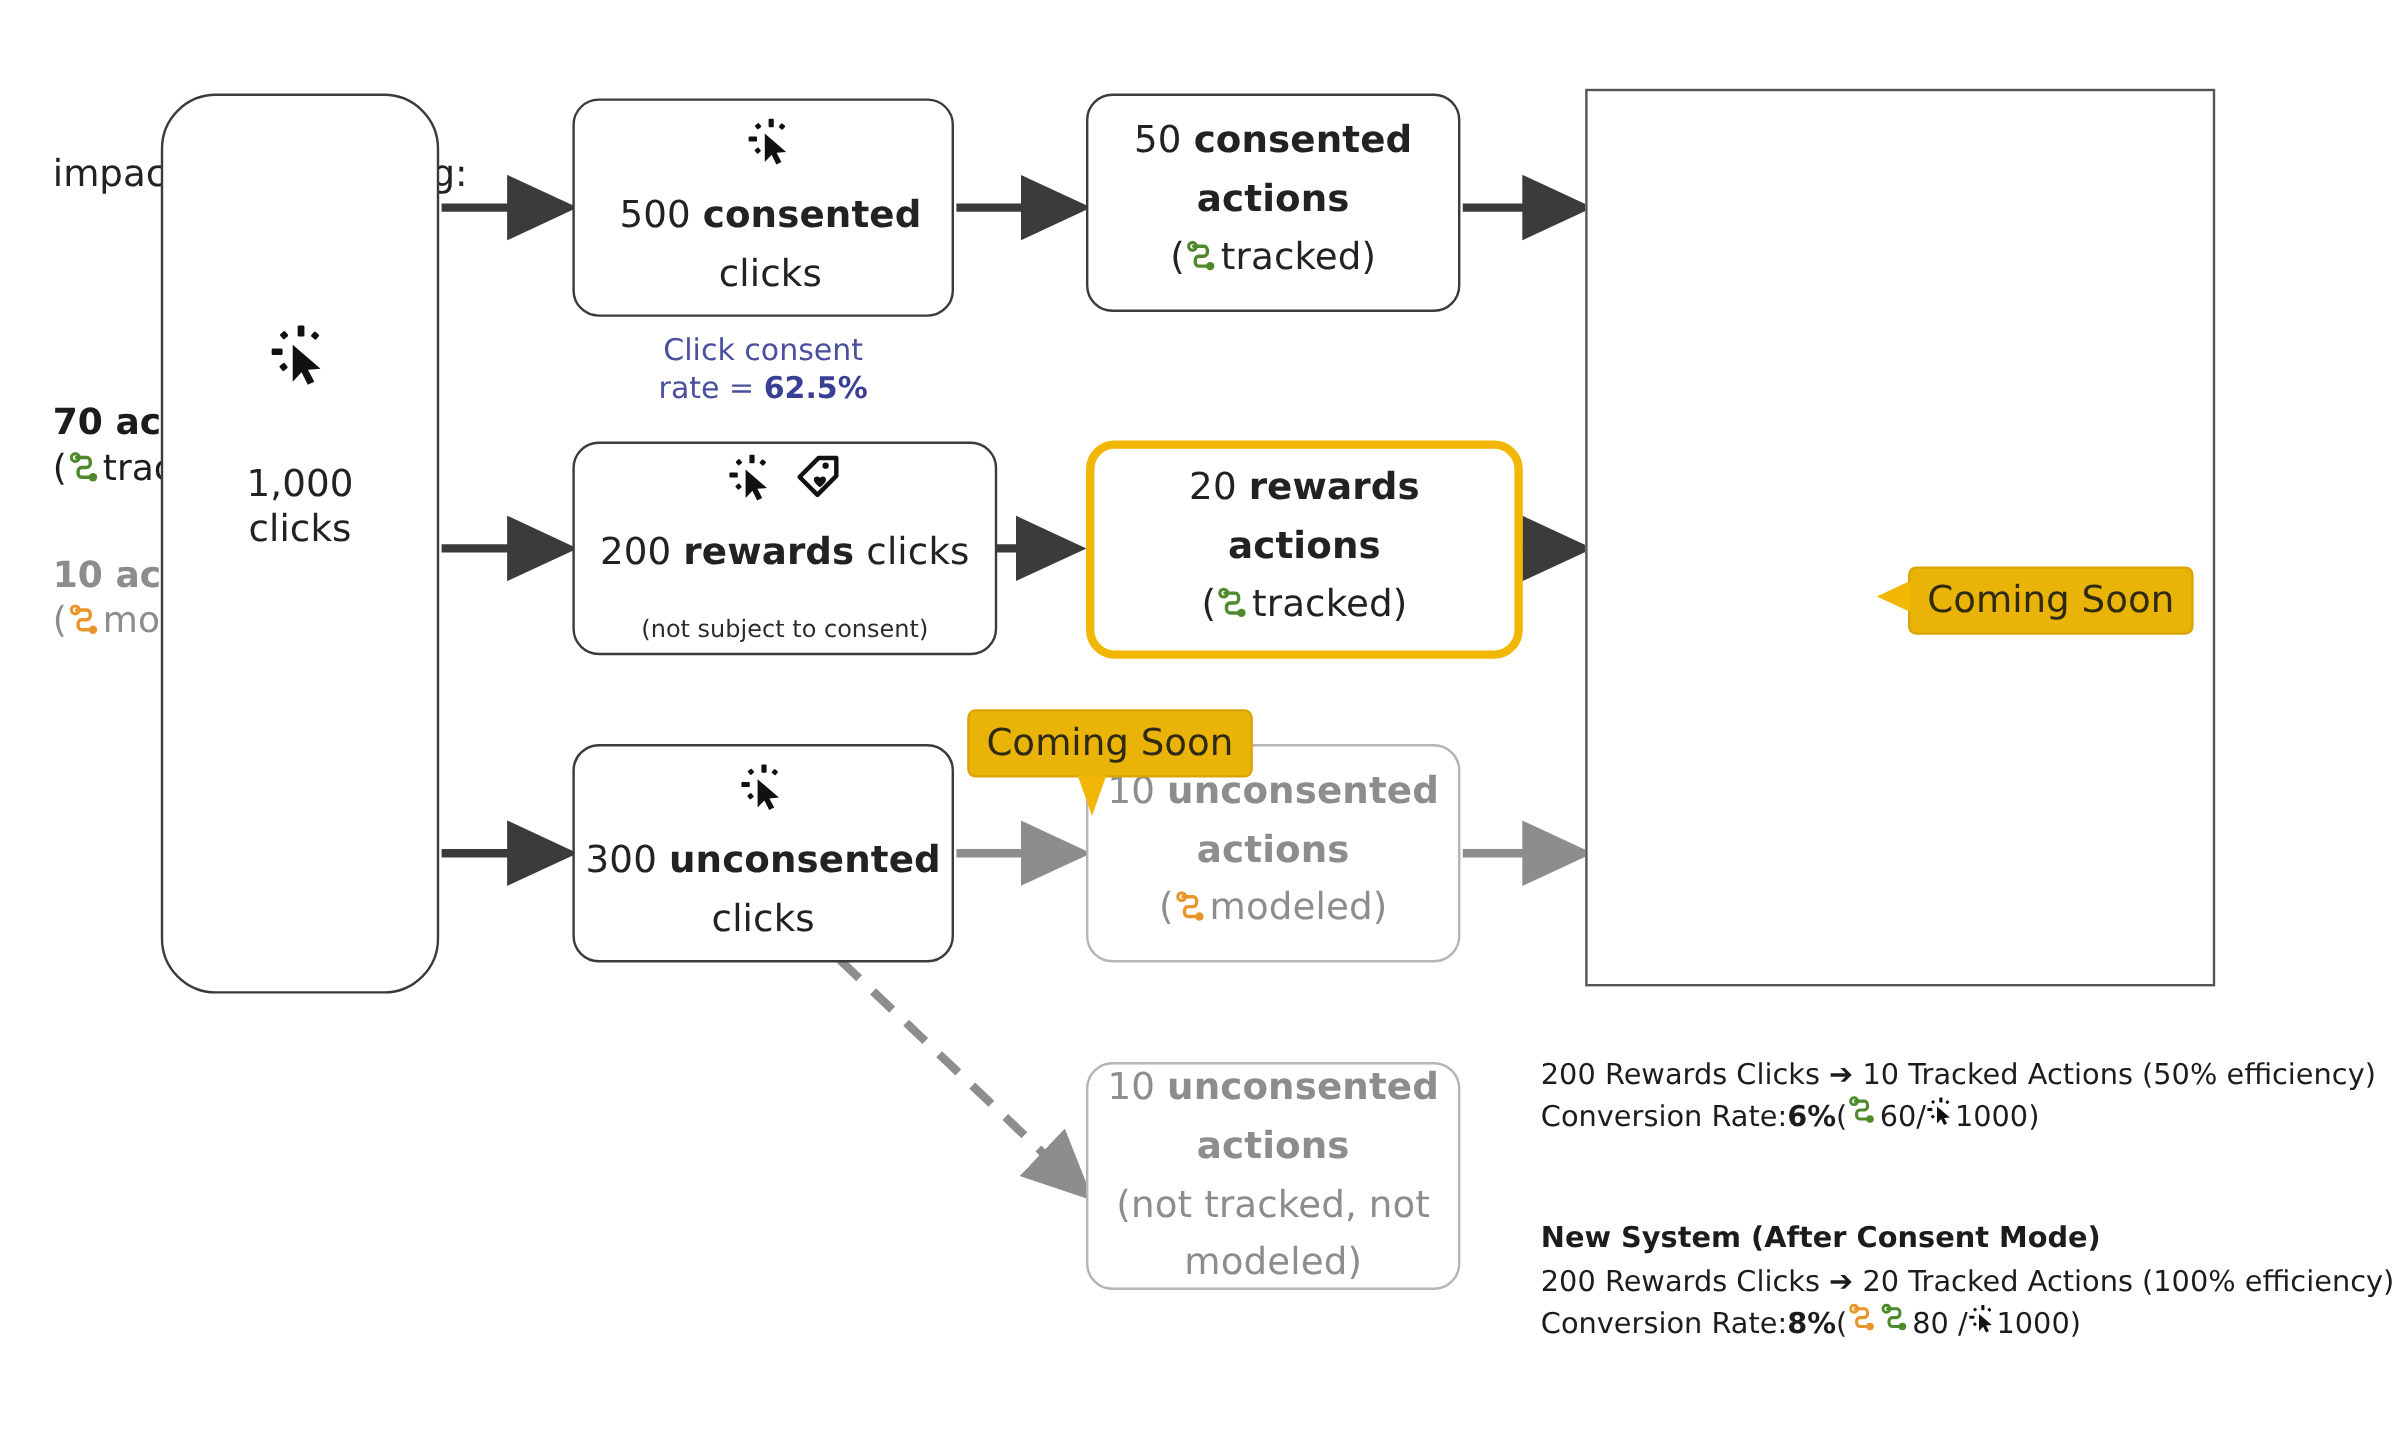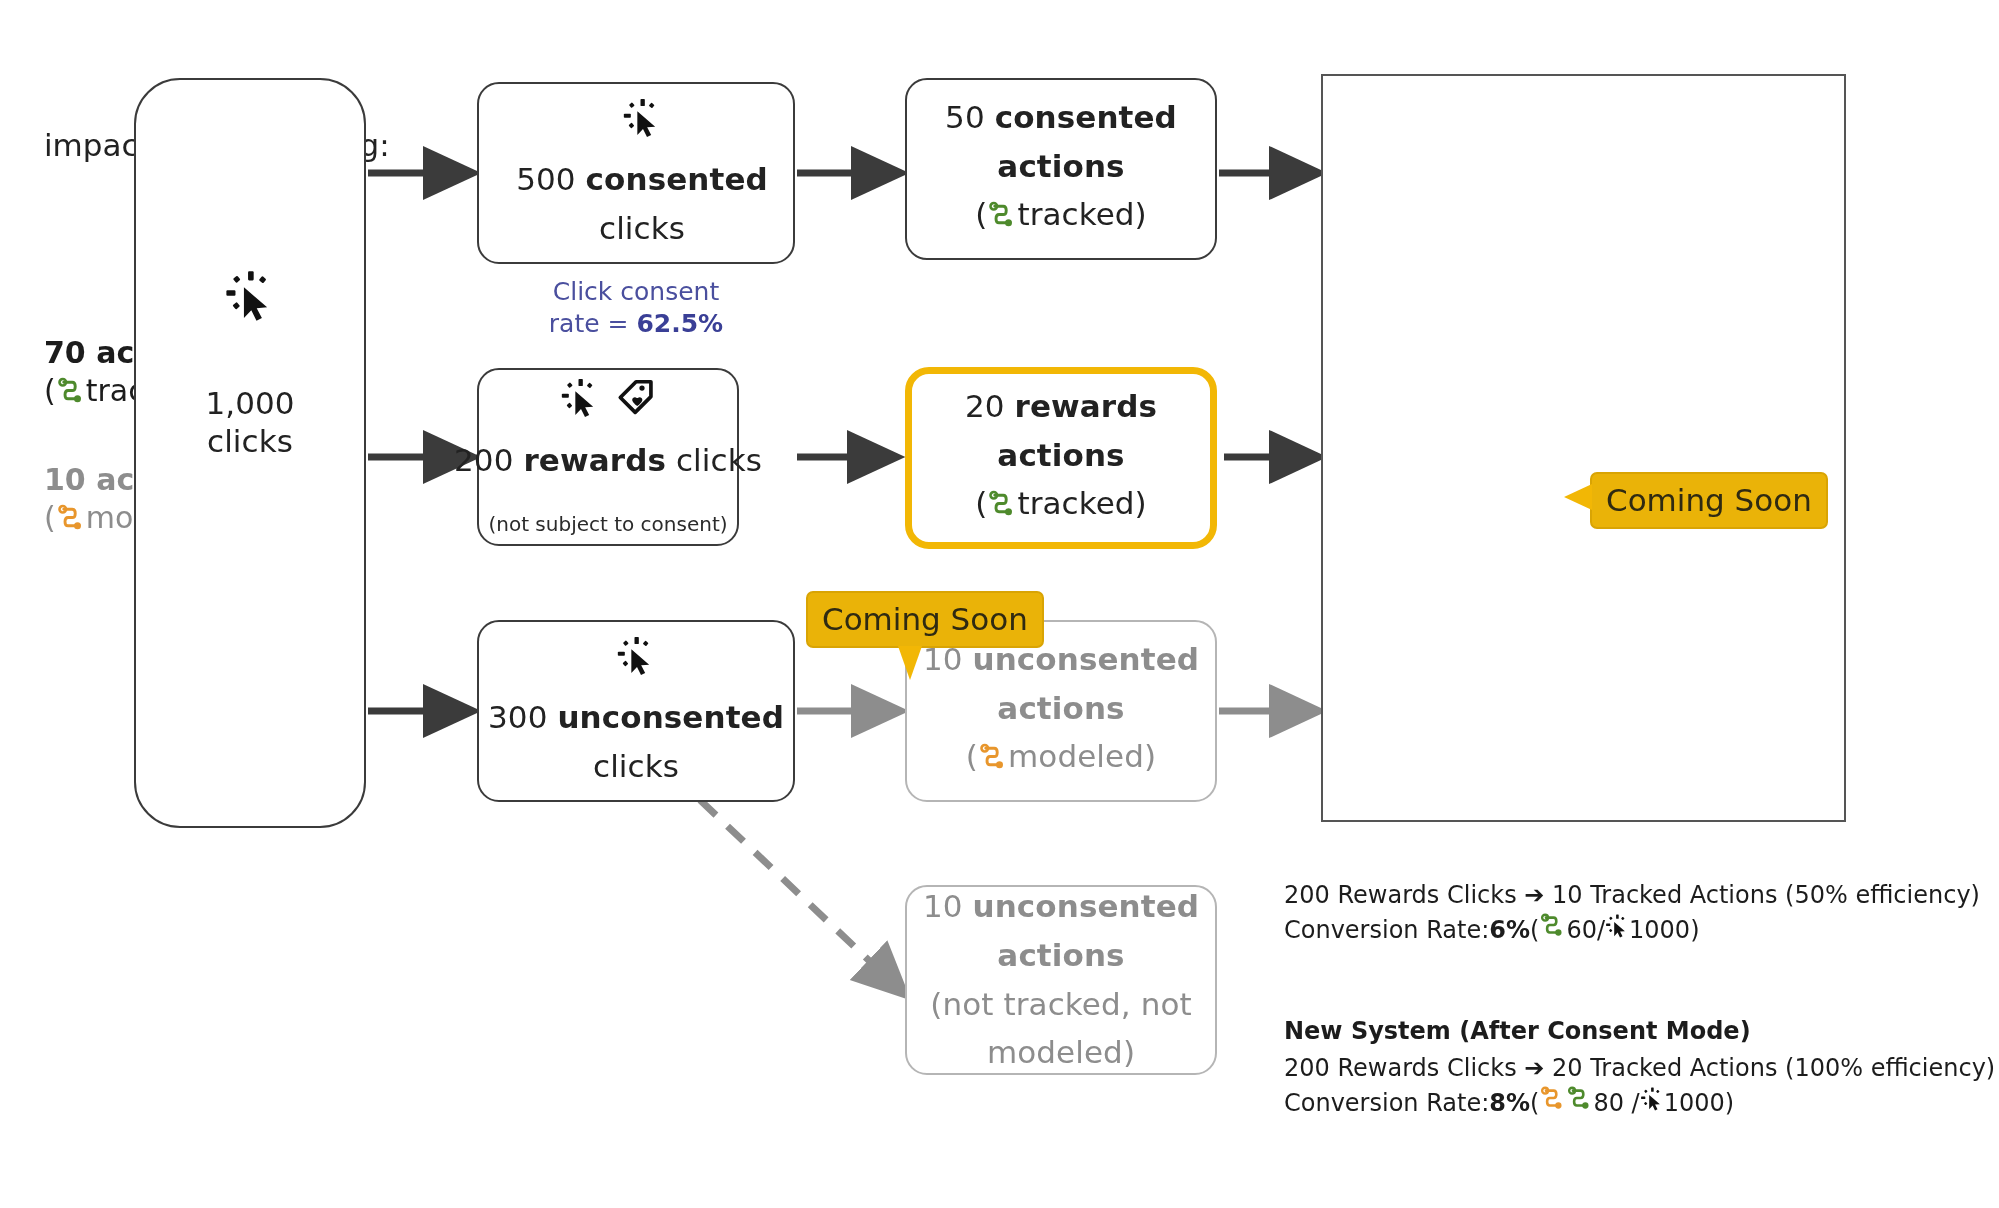--- a/index.html
+++ b/index.html
@@ -62,25 +62,25 @@
   
   #node-source {
     left: 134px; top: 78px; width: 232px; height: 750px;
     border-radius: 46px;
     justify-content: flex-start;
   }
   #node-source .cursor-wrap { margin-top: 190px; }
   #node-source .label-wrap { margin-top: 48px; }
 
   #node-consented-clicks { left: 477px; top: 82px;  width: 318px; height: 182px; padding-left: 12px; }
-  #node-rewards-clicks   { left: 477px; top: 368px; width: 262px; height: 178px; }
+  #node-rewards-clicks   { left: 477px; top: 368px; width: 354px; height: 178px; }
   #node-unconsented-clicks{ left: 477px; top: 620px; width: 318px; height: 182px; }
 
   #node-consented-actions { left: 905px; top: 78px;  width: 312px; height: 182px; }
-  #node-rewards-actions   { left: 905px; top: 367px; width: 312px; height: 182px;
+  #node-rewards-actions   { left: 905px; top: 367px; width: 364px; height: 182px;
                             border: 7px solid #f2b705; border-radius: 24px; }
   #node-unconsented-actions { left: 905px; top: 620px; width: 312px; height: 182px;
                             border: 2.5px solid #b5b5b5; color: #8d8d8d; }
   #node-unmodeled-actions { left: 905px; top: 885px; width: 312px; height: 190px;
                             border: 2.5px solid #b5b5b5; color: #9a9a9a; }
 
   .muted .line, .muted .sub { color: #8d8d8d; }
 
   
   #report-panel {

